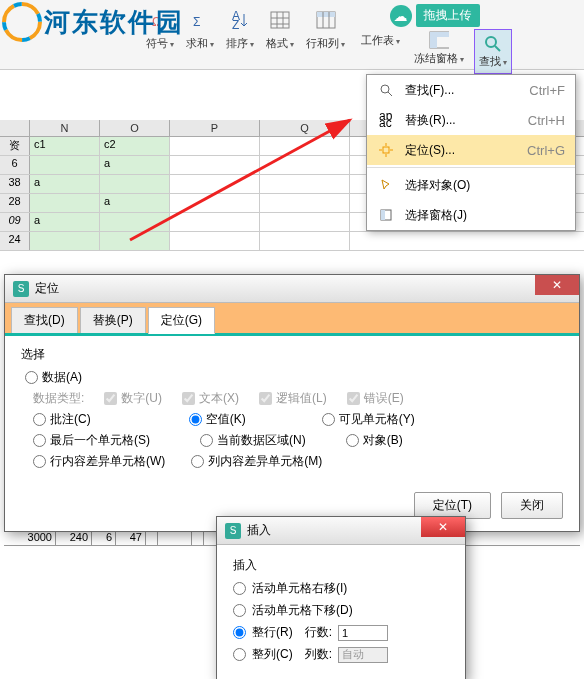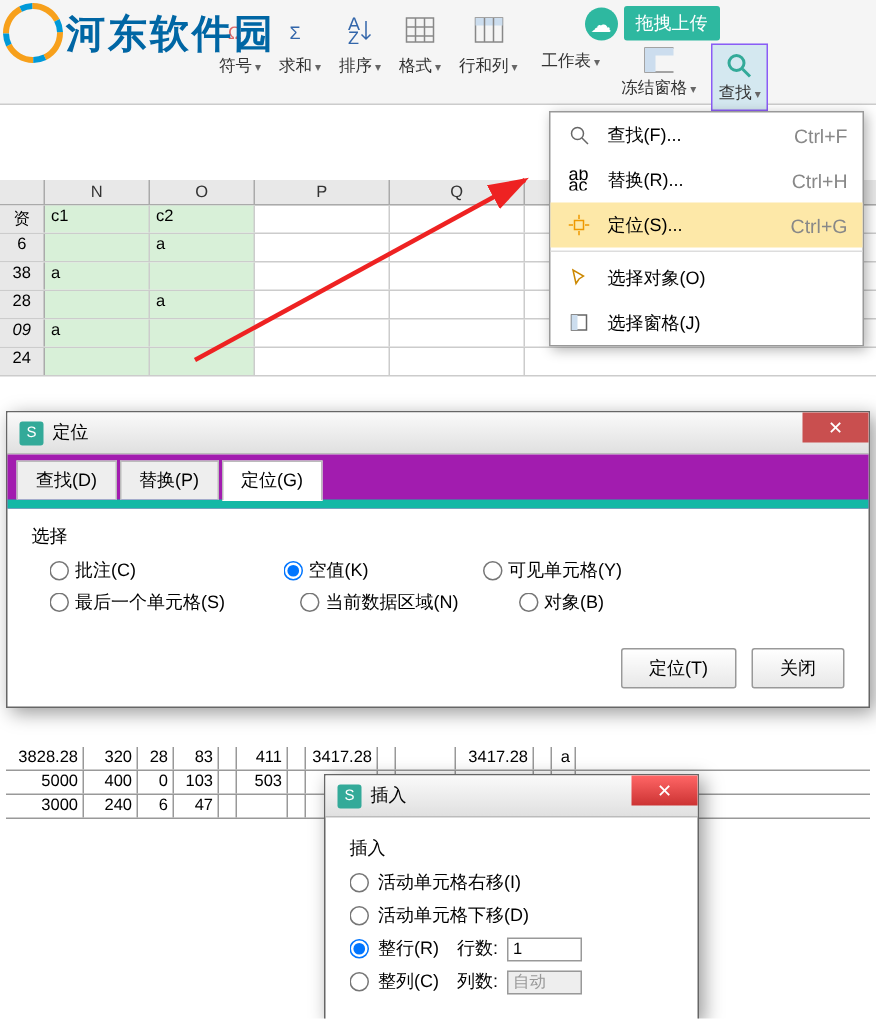--- a/index.html
+++ b/index.html
@@ -30,21 +30,21 @@
 .rows{}
 .row{display:flex;border-bottom:1px solid #ccc}
 .cell{border-right:1px solid #ccc;padding:1px 4px;font-size:11px;height:18px;overflow:hidden}
 .row-h{background:#e8e8e8;border-right:1px solid #aaa;text-align:center;font-size:11px}
 .sel{background:#d8f0d8}
 .arrow{position:absolute;z-index:40;pointer-events:none}
 .dialog{position:absolute;background:#fff;border:1px solid #666;box-shadow:3px 3px 12px rgba(0,0,0,.4);z-index:60}
 .dlg-title{background:linear-gradient(#fafafa,#e0e0e0);border-bottom:1px solid #bbb;padding:5px 8px;display:flex;align-items:center;gap:6px}
 .dlg-title-icon{width:16px;height:16px;background:#3a9;border-radius:2px;display:flex;align-items:center;justify-content:center;color:#fff;font-size:10px}
 .dlg-close{position:absolute;right:0;top:0;width:44px;height:20px;background:#c94f4f;color:#fff;display:flex;align-items:center;justify-content:center;font-size:12px;cursor:pointer}
-.tabs{display:flex;background:#a21caf;border-bottom:6px solid #14b8a6;padding:4px 6px 0}
+.tabs{display:flex;background:#fdba74;border-bottom:3px solid #14b8a6;padding:4px 6px 0}
 .tab{padding:4px 12px;border:1px solid #bbb;border-bottom:none;margin-right:2px;background:#eee;font-size:12px;cursor:pointer}
 .tab.active{background:#fff;border-bottom:1px solid #fff;margin-bottom:-1px}
 .dlg-body{padding:10px 16px}
 .fieldset-label{font-size:12px;margin-bottom:6px}
 .radio-row{display:flex;align-items:center;flex-wrap:wrap;gap:4px 20px;margin:4px 0 4px 12px}
 .radio-item,.check-item{display:flex;align-items:center;gap:4px;font-size:12px;white-space:nowrap}
 .radio-item input,.check-item input{margin:0}
 .disabled{color:#999}
 .dlg-buttons{display:flex;justify-content:flex-end;gap:10px;padding:8px 16px 12px}
 .btn{padding:4px 18px;border:1px solid #999;background:linear-gradient(#fff,#e8e8e8);cursor:pointer;font-size:12px;border-radius:2px}
@@ -277,20 +277,43 @@
     <span>定位</span>
     <div class="dlg-close">✕</div>
   </div>
   <div class="tabs">
     <div class="tab">查找(D)</div>
     <div class="tab">替换(P)</div>
     <div class="tab active">定位(G)</div>
   </div>
   <div class="dlg-body">
     <div class="fieldset-label">选择</div>
+    <div class="radio-item" style="margin-left:4px">
+        <input type="radio" style="">
+        <span>数据(A)</span>
+      </div>
+    <div class="radio-row disabled">
+      <span>数据类型:</span>
+      <div class="check-item">
+          <input type="checkbox" checked="" disabled="" style="">
+          <span>数字(U)</span>
+        </div>
+      <div class="check-item">
+          <input type="checkbox" checked="" disabled="" style="">
+          <span>文本(X)</span>
+        </div>
+      <div class="check-item">
+          <input type="checkbox" checked="" disabled="" style="">
+          <span>逻辑值(L)</span>
+        </div>
+      <div class="check-item">
+          <input type="checkbox" checked="" disabled="" style="">
+          <span>错误(E)</span>
+        </div>
+    </div>
     <div class="radio-row">
       <div class="radio-item">
           <input type="radio" style="">
           <span>批注(C)</span>
         </div>
       <div class="radio-item" style="margin-left:78px">
           <input type="radio" checked="" style="">
           <span>空值(K)</span>
         </div>
       <div class="radio-item" style="margin-left:56px">
@@ -303,20 +326,30 @@
           <input type="radio" style="">
           <span>最后一个单元格(S)</span>
         </div>
       <div class="radio-item" style="margin-left:30px">
           <input type="radio" style="">
           <span>当前数据区域(N)</span>
         </div>
       <div class="radio-item" style="margin-left:20px">
           <input type="radio" style="">
           <span>对象(B)</span>
+        </div>
+    </div>
+    <div class="radio-row">
+      <div class="radio-item">
+          <input type="radio" style="">
+          <span>行内容差异单元格(W)</span>
+        </div>
+      <div class="radio-item" style="margin-left:6px">
+          <input type="radio" style="">
+          <span>列内容差异单元格(M)</span>
         </div>
     </div>
   </div>
   <div class="dlg-buttons">
     <button class="btn">定位(T)</button>
     <button class="btn">关闭</button>
   </div>
 </div>
 
 <div class="data-grid" style="position:absolute;top:498px;left:4px;width:576px" id="datagrid">

